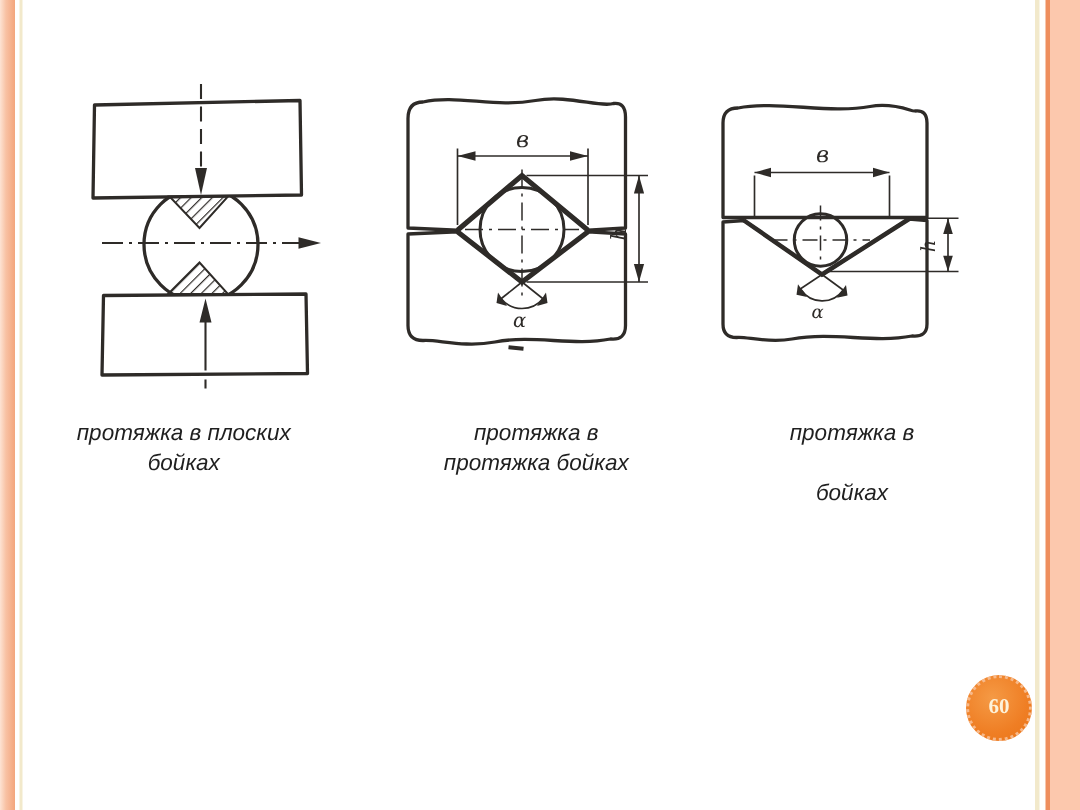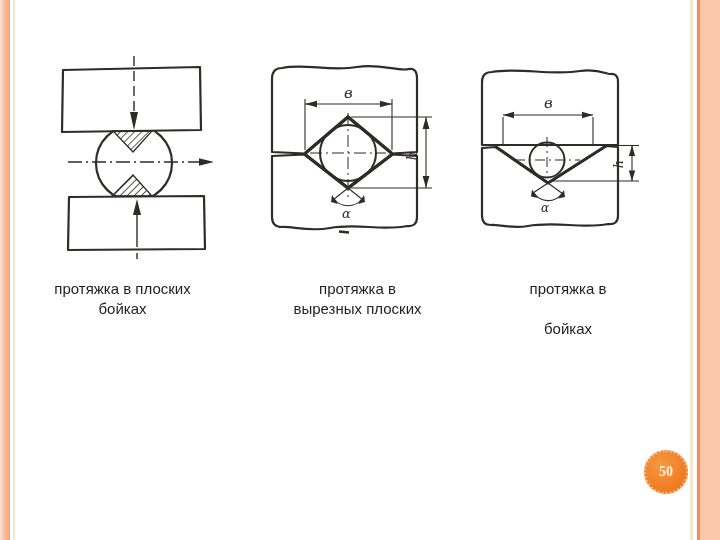--- a/index.html
+++ b/index.html
@@ -20,21 +20,21 @@
   .bar-right{position:absolute; right:0; top:0; bottom:0; width:20px; background:#fcc8ad;}
   
   .fig{position:absolute;}
   .fig text{
     font-family:"DejaVu Serif", serif; font-style:italic;
     fill:#2e2b28;
   }
   
   .caption{
     position:absolute; text-align:center;
-    font-size:15px; line-height:20px; color:#1f1f1f;
+    font-size:15px; line-height:20px; color:#1f1f1f;font-style:italic;
   }
   
   .page-badge{
     position:absolute; width:44px; height:44px; border-radius:50%;
     background:radial-gradient(circle at 40% 35%, #f59a45 0%, #ef7e24 60%, #e97317 100%);
     outline:2px dotted #f7b98a; outline-offset:-2px;
     display:flex; align-items:center; justify-content:center;
   }
   .page-badge span{
     color:#fdf2da; font-family:"Liberation Serif", serif;
@@ -144,26 +144,26 @@
     <text x="73" y="152" font-size="12">α</text>
   </svg>
 
   <div class="caption" style="left:25px;top:279px;width:195px">
     <span>протяжка в плоских</span><br>
     <span>бойках</span>
   </div>
 
   <div class="caption" style="left:260px;top:279px;width:195px">
     <span>протяжка в</span><br>
-    <span>вырезных плоских</span>
+    <span>протяжка бойках</span>
   </div>
 
   <div class="caption" style="left:468px;top:279px;width:200px">
     <span>протяжка в</span><br>
     <br>
     <span>бойках</span>
   </div>
 
   <div class="page-badge" style="left:644px;top:450px">
-    <span>50</span>
+    <span>60</span>
   </div>
 
 </div>
 
 </body></html>

